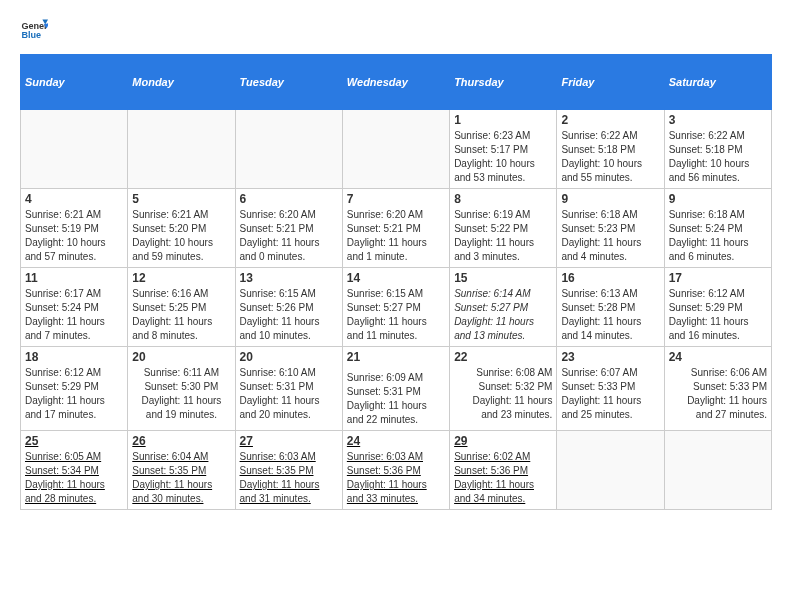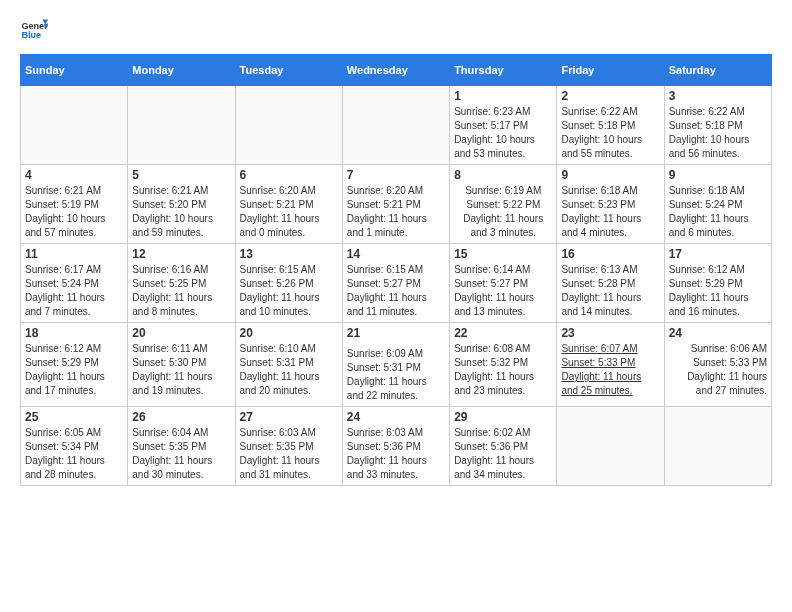--- a/index.html
+++ b/index.html
@@ -47,25 +47,26 @@
       color: #555;
     }
     .calendar {
       width: 100%;
       border-collapse: collapse;
       font-size: 10px;
     }
     .calendar th {
       background-color: #2a7ae2;
       color: white;
-      padding: 9px 4px;
+      padding: 21px 4px;
       text-align: left;
       font-size: 11px;
       font-weight: bold;
       border: 1px solid #2a7ae2;
+      font-style: italic;
     }
     .calendar td {
       border: 1px solid #ccc;
       vertical-align: top;
       padding: 3px 4px;
       width: calc(100% / 7);
       height: 80px;
       background: #fff;
     }
     .calendar td.empty {
@@ -80,20 +81,21 @@
     .day-info {
       font-size: 10px;
       color: #333;
       line-height: 1.4;
     }
     .week-row td {
       height: 78px;
     }
     .last-row td {
       height: 75px;
+      text-decoration: underline;
     }
   </style>
 </head>
 <body>
 
 <div class="container">
   <div class="header-row">
     <div class="logo">
       <svg class="logo-icon" viewBox="0 0 40 40" xmlns="http://www.w3.org/2000/svg">
         <text x="2" y="18" font-size="13" font-weight="bold" fill="#333" font-family="Arial">General</text>
@@ -176,21 +178,21 @@
           </td>
           <td>
             <div class="day-number">7</div>
             <div class="day-info" style="white-space: pre-line;">Sunrise: 6:20 AM
 Sunset: 5:21 PM
 Daylight: 11 hours
 and 1 minute.</div>
           </td>
           <td>
             <div class="day-number">8</div>
-            <div class="day-info" style="white-space: pre-line; text-align: center;">Sunrise: 6:19 AM
+            <div class="day-info" style="white-space: pre-line;">Sunrise: 6:19 AM
 Sunset: 5:22 PM
 Daylight: 11 hours
 and 3 minutes.</div>
           </td>
           <td>
             <div class="day-number">9</div>
             <div class="day-info" style="white-space: pre-line;">Sunrise: 6:18 AM
 Sunset: 5:23 PM
 Daylight: 11 hours
 and 4 minutes.</div>
@@ -227,21 +229,21 @@
           </td>
           <td>
             <div class="day-number">14</div>
             <div class="day-info" style="white-space: pre-line;">Sunrise: 6:15 AM
 Sunset: 5:27 PM
 Daylight: 11 hours
 and 11 minutes.</div>
           </td>
           <td>
             <div class="day-number">15</div>
-            <div class="day-info" style="white-space: pre-line;">Sunrise: 6:14 AM
+            <div class="day-info" style="white-space: pre-line; font-style: italic;">Sunrise: 6:14 AM
 Sunset: 5:27 PM
 Daylight: 11 hours
 and 13 minutes.</div>
           </td>
           <td>
             <div class="day-number">16</div>
             <div class="day-info" style="white-space: pre-line;">Sunrise: 6:13 AM
 Sunset: 5:28 PM
 Daylight: 11 hours
 and 14 minutes.</div>
@@ -257,49 +259,49 @@
         <tr class="week-row">
           <td>
             <div class="day-number">18</div>
             <div class="day-info" style="white-space: pre-line;">Sunrise: 6:12 AM
 Sunset: 5:29 PM
 Daylight: 11 hours
 and 17 minutes.</div>
           </td>
           <td>
             <div class="day-number">20</div>
-            <div class="day-info" style="white-space: pre-line;">Sunrise: 6:11 AM
+            <div class="day-info" style="white-space: pre-line; text-align: center;">Sunrise: 6:11 AM
 Sunset: 5:30 PM
 Daylight: 11 hours
 and 19 minutes.</div>
           </td>
           <td>
             <div class="day-number">20</div>
             <div class="day-info" style="white-space: pre-line;">Sunrise: 6:10 AM
 Sunset: 5:31 PM
 Daylight: 11 hours
 and 20 minutes.</div>
           </td>
           <td>
             <div class="day-number">21</div>
             <div class="day-info" style="white-space: pre-line; margin-top: 7px;">Sunrise: 6:09 AM
 Sunset: 5:31 PM
 Daylight: 11 hours
 and 22 minutes.</div>
           </td>
           <td>
             <div class="day-number">22</div>
-            <div class="day-info" style="white-space: pre-line;">Sunrise: 6:08 AM
+            <div class="day-info" style="white-space: pre-line; text-align: right;">Sunrise: 6:08 AM
 Sunset: 5:32 PM
 Daylight: 11 hours
 and 23 minutes.</div>
           </td>
           <td>
             <div class="day-number">23</div>
-            <div class="day-info" style="white-space: pre-line; text-decoration: underline;">Sunrise: 6:07 AM
+            <div class="day-info" style="white-space: pre-line;">Sunrise: 6:07 AM
 Sunset: 5:33 PM
 Daylight: 11 hours
 and 25 minutes.</div>
           </td>
           <td>
             <div class="day-number">24</div>
             <div class="day-info" style="white-space: pre-line; text-align: right;">Sunrise: 6:06 AM
 Sunset: 5:33 PM
 Daylight: 11 hours
 and 27 minutes.</div>

